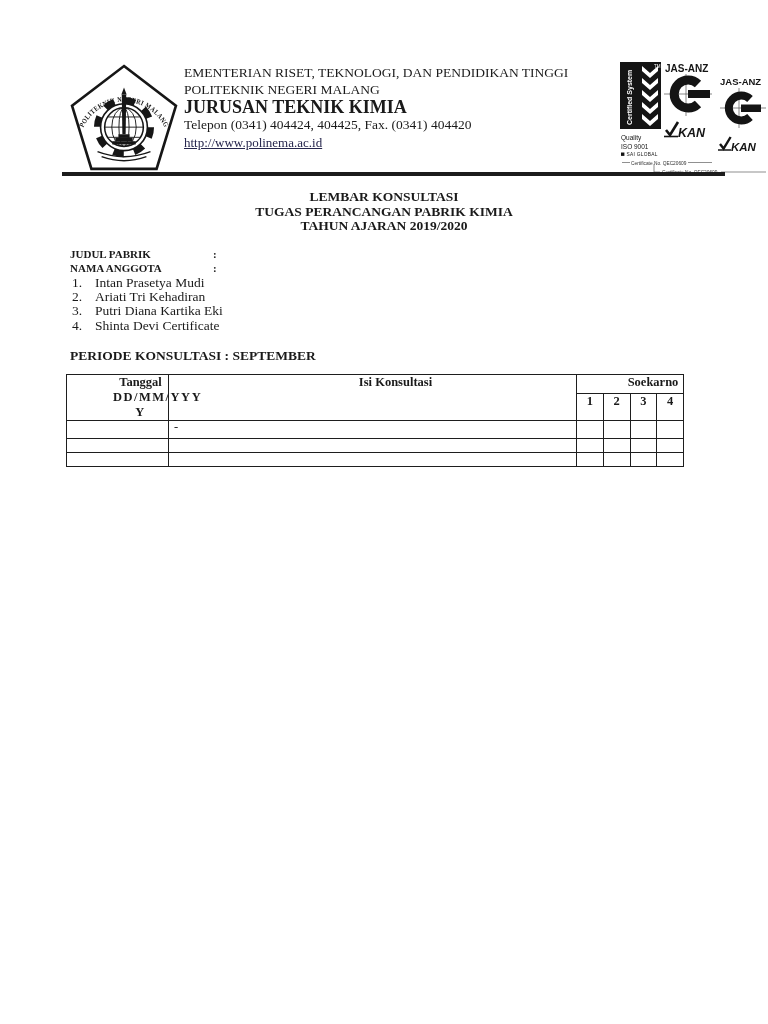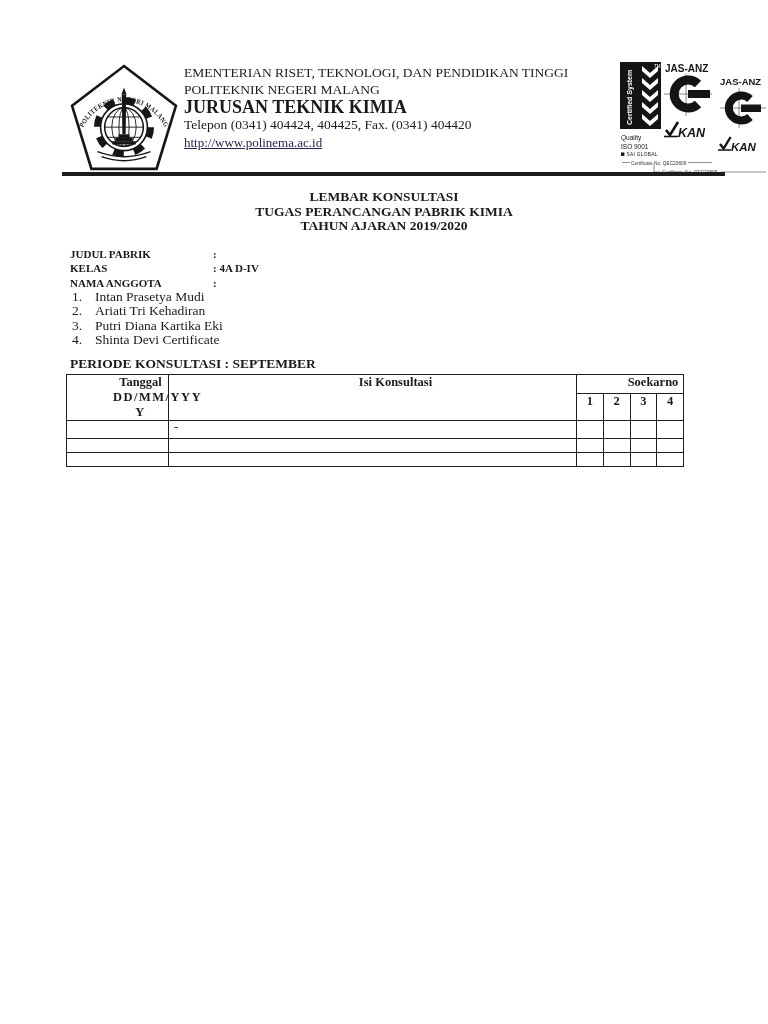--- a/index.html
+++ b/index.html
@@ -29,21 +29,21 @@
 
   
   .info-block { position:absolute; left:70px; top:247px; width:500px; }
   .info-row   { display:flex; font-size:11px; line-height:14.3px; }
   .info-label { width:143px; font-weight:bold; }
   .info-value { font-weight:bold; }
   .member-row { display:flex; font-size:13.5px; line-height:14.4px; }
   .member-no  { width:25px; padding-left:2px; }
 
   
-  .periode-label { position:absolute; left:70px; top:356px; font-weight:bold; font-size:13.5px; }
+  .periode-label { position:absolute; left:70px; top:348px; font-weight:bold; font-size:13.5px; }
   table.konsul {
     position:absolute; left:66px; top:374px; width:618px;
     border-collapse:collapse; table-layout:fixed;
   }
   table.konsul td { border:1.6px solid #1e1e1e; font-size:12.5px; vertical-align:top; }
   td.h { font-weight:bold; text-align:center; }
   td.col-tgl { width:102px; }
   td.col-isi { width:408px; vertical-align:middle; }
   td.col-k   { width:27px; }
   tr.hrow1 td { height:16px;padding-left:46px; }
@@ -180,24 +180,20 @@
     <div class="title-line">TUGAS PERANCANGAN PABRIK KIMIA</div>
     <div class="title-line">TAHUN AJARAN 2019/2020</div>
   </div>
 
   <div class="info-block">
     <div class="info-row">
       <span class="info-label">JUDUL PABRIK</span>
       <span class="info-value">:</span>
     </div>
     <div class="info-row">
-      <span class="info-label">KELAS</span>
-      <span class="info-value">: 4A D-IV</span>
-    </div>
-    <div class="info-row">
       <span class="info-label">NAMA ANGGOTA</span>
       <span class="info-value">:</span>
     </div>
     <div class="member-row">
       <span class="member-no">1.</span>
       <span>Intan Prasetya Mudi</span>
     </div>
     <div class="member-row">
       <span class="member-no">2.</span>
       <span>Ariati Tri Kehadiran</span>

